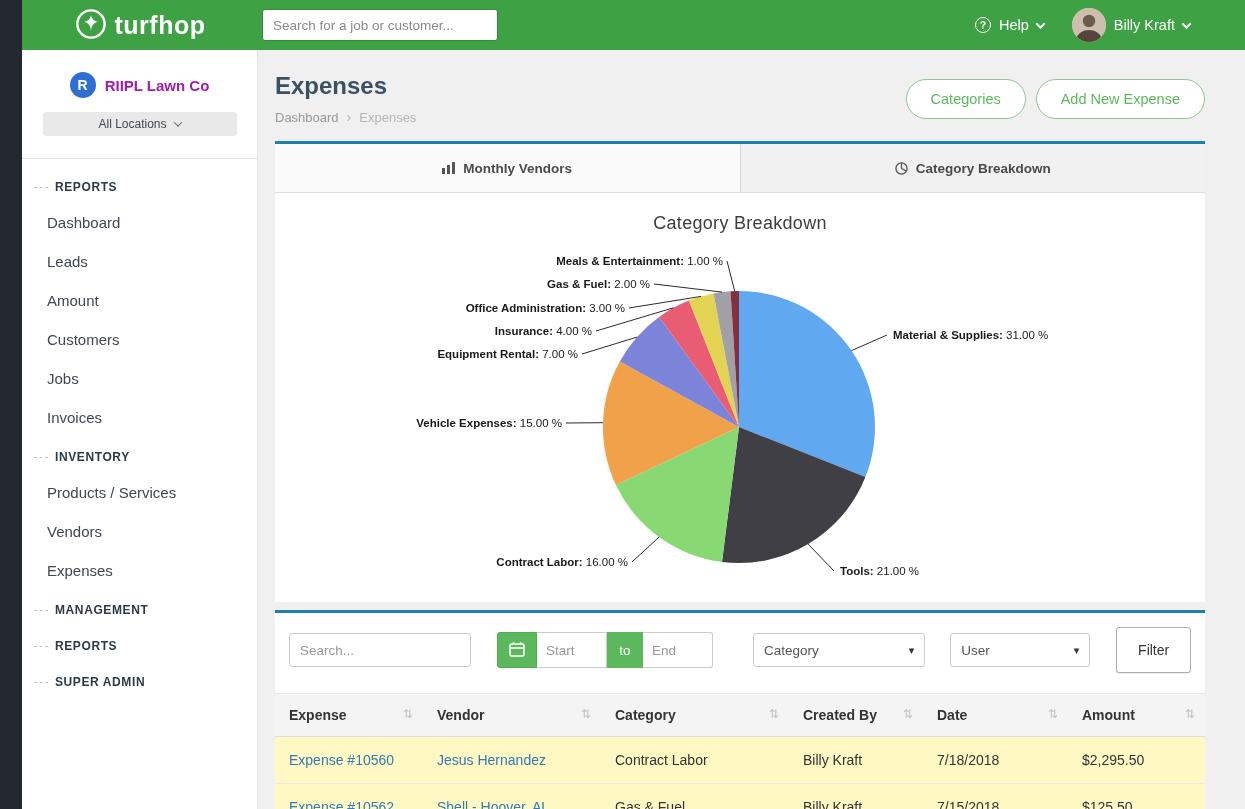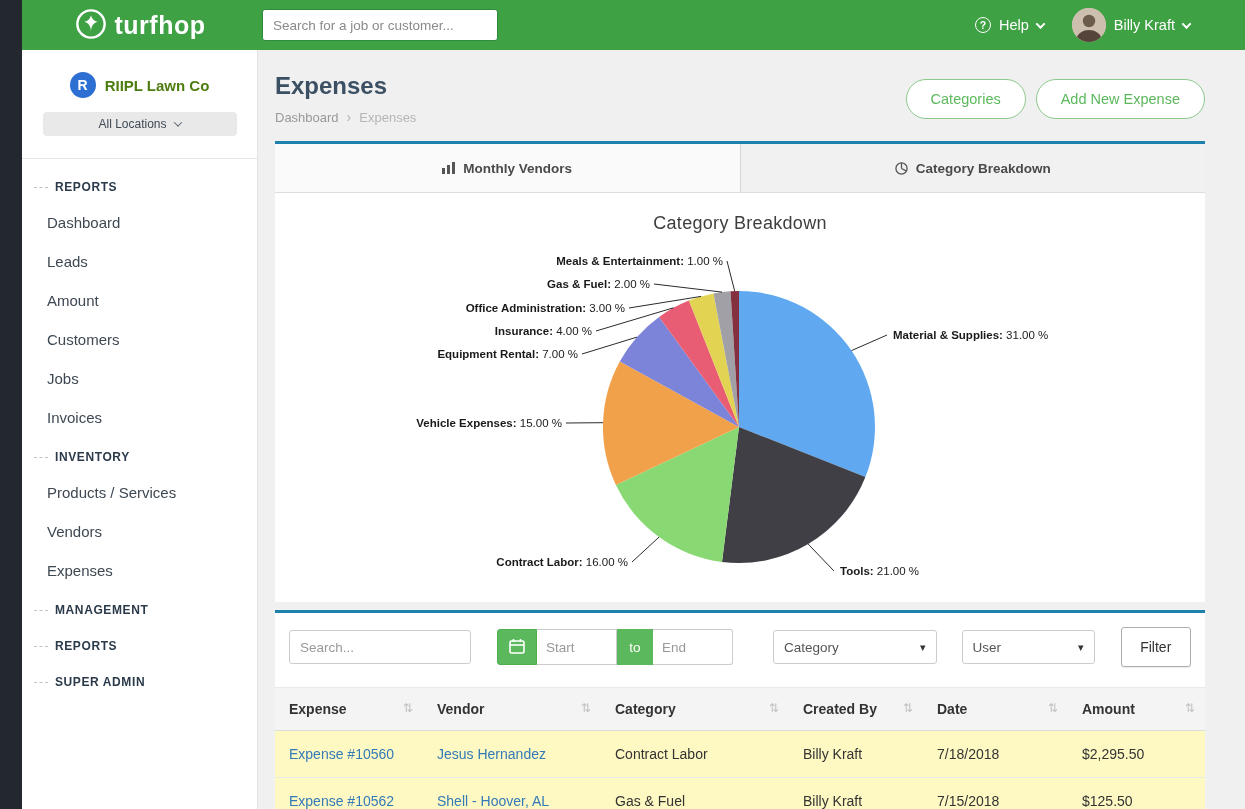--- a/index.html
+++ b/index.html
@@ -30,21 +30,21 @@
     transform:rotate(45deg) translate(-1px,-1px); display:inline-block; }
   .chev.dark { border-color:#5a6470; border-width:1.5px; width:6px; height:6px; }
   .avatar { width:34px; height:34px; border-radius:50%; overflow:hidden; display:inline-block; background:#cdbfae; }
 
   
   .sidebar { position:absolute; left:22px; top:50px; width:236px; bottom:0; background:#fff;
     border-right:1px solid #e2e2e2; }
   .company { display:flex; align-items:center; justify-content:center; gap:9px; padding-top:22px; cursor:pointer; }
   .company-logo { width:26px; height:26px; border-radius:50%; background:#2d6fd2; color:#fff; font-weight:bold;
     font-size:14px; display:flex; align-items:center; justify-content:center; flex:0 0 auto; }
-  .company-name { color:#4d7c0f; font-size:15px; font-weight:bold; }
+  .company-name { color:#a21caf; font-size:15px; font-weight:bold; }
   .locations { display:flex; margin:14px auto 0; width:194px; height:24px; background:#e9e9e9; border:none;
     border-radius:4px; align-items:center; justify-content:center; gap:8px; font-size:12px; color:#3f4a56;
     cursor:pointer; font-family:inherit; }
   .sidebar-divider { border-bottom:1px solid #e7e7e7; margin-top:22px; }
   .sidebar nav { padding-top:8px; }
   .nav-header { display:flex; align-items:center; padding:13px 0 9px 12px; gap:7px; cursor:pointer; }
   .nav-header .section-label { font-size:12px; font-weight:bold; letter-spacing:.6px; color:#2b3a4a; }
   .tree-dash { width:14px; border-top:1px dashed #c3c3c3; display:inline-block; }
   .nav-item { padding:11px 0 11px 25px; font-size:15px; color:#3e4852; cursor:pointer; }
 
@@ -73,32 +73,32 @@
   .pie-label { font-family:"Liberation Sans", sans-serif; font-size:11.5px; fill:#1a1a1a; }
 
   .table-card { margin-top:8px; }
   .filterbar { display:flex; align-items:center; padding:14px; }
   .filter-search { width:182px; height:34px; border:1px solid #ccc; border-radius:3px; padding:0 10px;
     font-size:13.5px; font-family:inherit; outline:none; }
   .filter-search::placeholder, .dg-input::placeholder { color:#999; }
   .dategroup { margin-left:26px; display:flex; height:36px; }
   .dg-icon { width:40px; background:var(--btn-green,#5cb85c); border:1px solid #4cae4c;
     border-radius:3px 0 0 3px; display:flex; align-items:center; justify-content:center; cursor:pointer; }
-  .dg-input { width:80px; border:1px solid #ccc; border-left:none; padding:0 9px; font-size:13.5px;
+  .dg-input { width:70px; border:1px solid #ccc; border-left:none; padding:0 9px; font-size:13.5px;
     font-family:inherit; outline:none; }
   .dg-to { width:36px; background:var(--btn-green,#5cb85c); color:#fff; display:flex; align-items:center;
     justify-content:center; font-size:13.5px; }
   .dg-input.end { border-left:none; border-radius:0 3px 3px 0; }
   .select { width:175px; height:34px; border:1px solid #ccc; border-radius:3px; display:flex;
     align-items:center; justify-content:space-between; padding:0 10px; font-size:13.5px; color:#555;
     background:#fff; cursor:pointer; }
   .select.category { margin-left:40px; }
   .select.user { margin-left:25px; width:142px; }
   .caret { color:#333; font-size:11px; }
-  .filter-btn { margin-left:26px; width:76px; height:40px; background:#fff; border:1px solid #adadad;
+  .filter-btn { margin-left:26px; width:76px; height:46px; background:#fff; border:1px solid #adadad;
     border-radius:3px; font-size:14px; color:#333; cursor:pointer; font-family:inherit;
     box-shadow:0 1px 1px rgba(0,0,0,.08); }
 
   table { width:100%; border-collapse:collapse; table-layout:fixed; margin-top:6px; }
   thead th { background:#f4f4f4; border-bottom:1px solid #ddd; border-top:1px solid #e9e9e9;
     padding:13px 0 13px 14px; text-align:left; font-size:14px; color:#333; cursor:pointer; }
   th .sort { float:right; margin-right:10px; color:#c0c0c0; font-size:12px; font-weight:normal; }
   tbody td { padding:15px 0 15px 14px; border-bottom:1px solid #e8e8e8; font-size:14px; color:#333;
     background:#fef9c3; overflow:hidden; white-space:nowrap; }
   .cell-link { color:var(--link-blue,#337ab7); text-decoration:none; cursor:pointer; }

